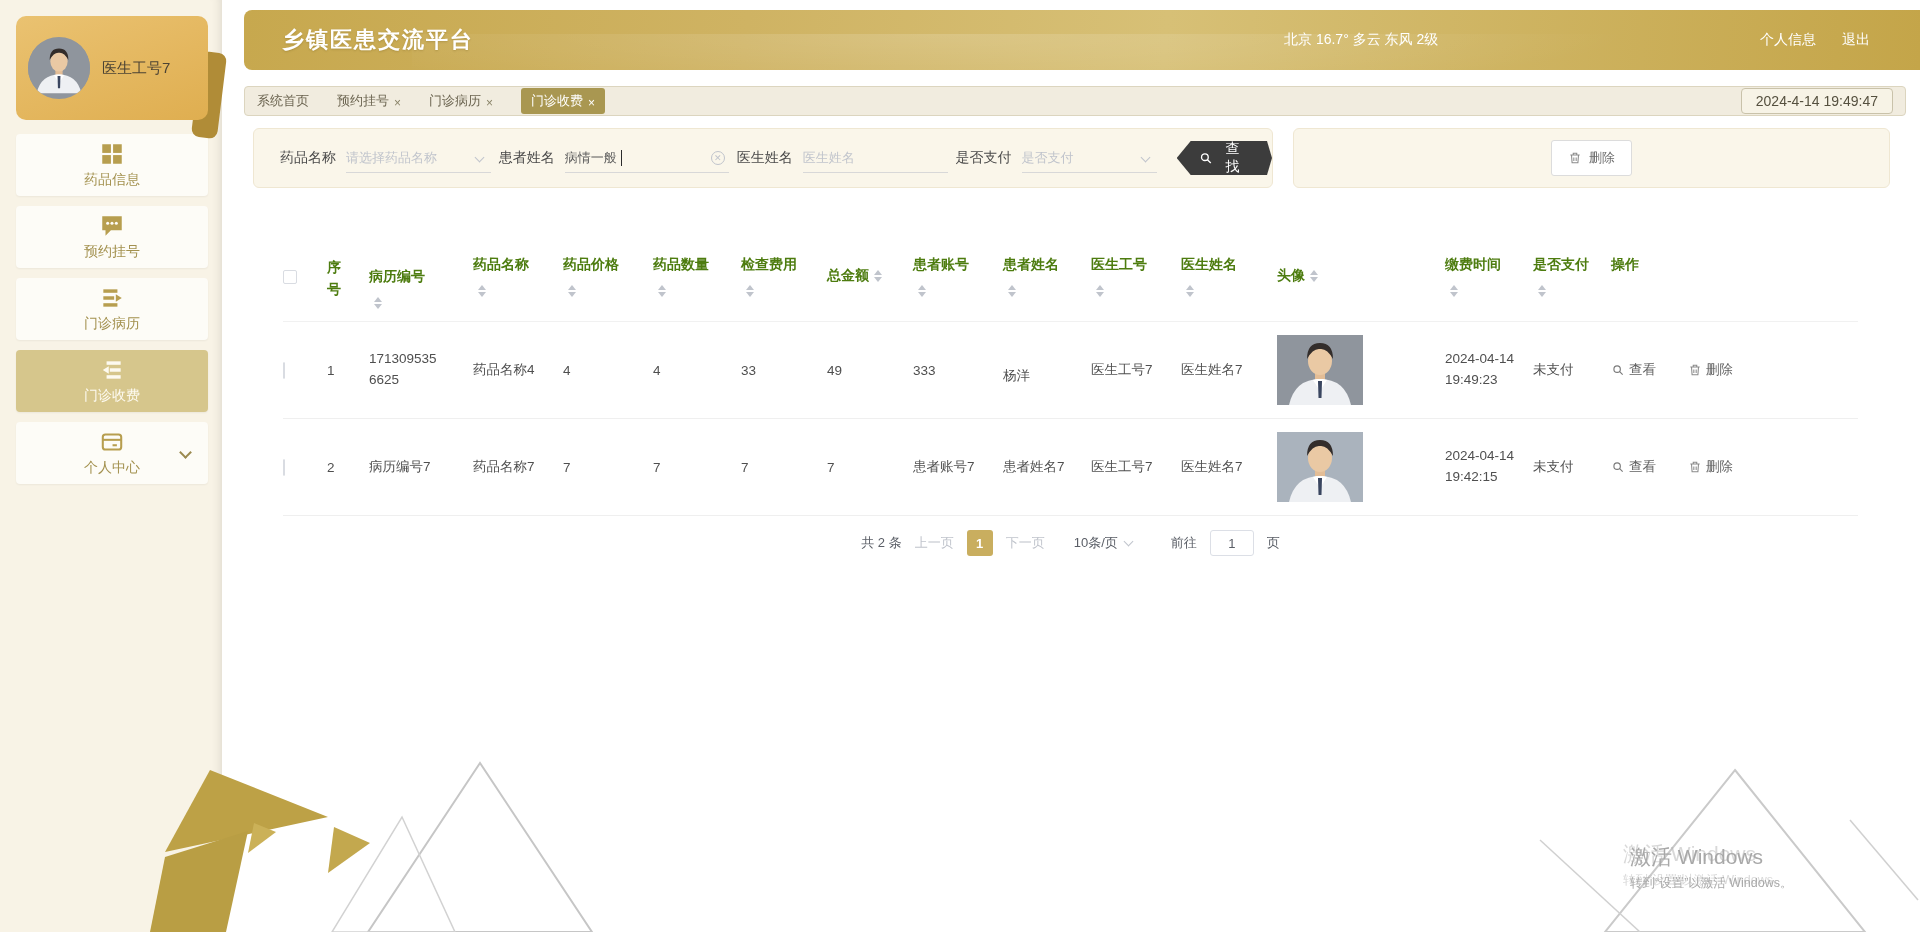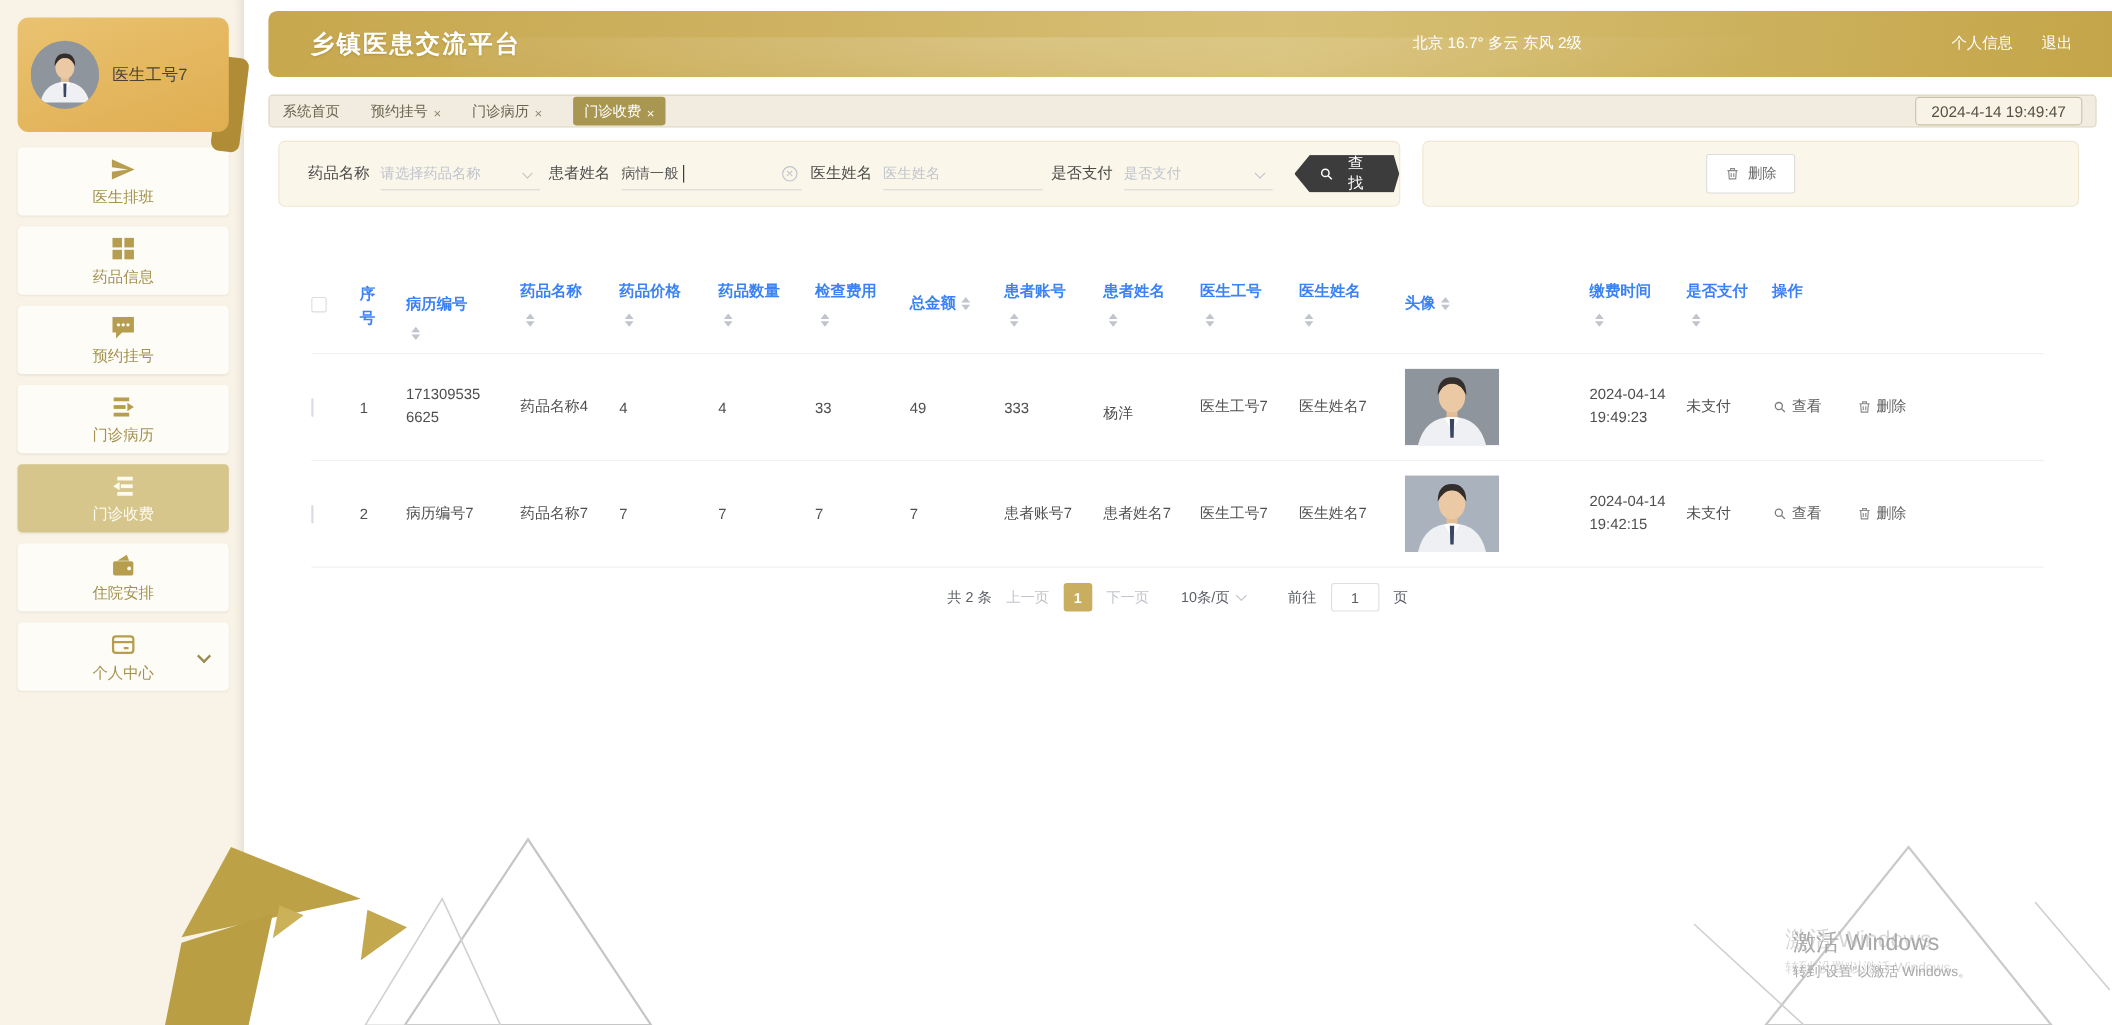--- a/index.html
+++ b/index.html
@@ -35,21 +35,21 @@
   
   .topbar { position:absolute; left:244px; top:10px; right:0; height:60px;
     background:linear-gradient(95deg,#c7a84e 0%,#cfb363 30%,#d7c076 55%,#c4a549 100%);
     border-radius:8px 0 0 8px; display:flex; align-items:center; color:#fff; overflow:hidden; }
   .topbar::after { content:""; position:absolute; left:10%; top:40%; width:80%; height:120%;
     background:radial-gradient(ellipse at 40% 0%, rgba(255,255,255,.16), rgba(255,255,255,0) 60%);
     pointer-events:none; }
   .app-title { margin-left:38px; font-size:22px; letter-spacing:2px; font-weight:bold;
     text-shadow:0 1px 2px rgba(90,70,10,.25); }
   .weather { position:absolute; left:1040px; font-size:14px; }
-  .topnav { position:absolute; right:36px; display:flex; gap:26px; font-size:14px; }
+  .topnav { position:absolute; right:50px; display:flex; gap:26px; font-size:14px; }
   .topnav span { cursor:pointer; }
   
   .tabbar { position:absolute; left:244px; top:86px; right:14px; height:30px;
     background:#f1ecdf; border:1px solid #dcd5bf; border-radius:4px;
     display:flex; align-items:center; padding:0 12px; font-size:13px; }
   .tabs { display:flex; align-items:center; gap:28px; }
   .tab { color:#6b6450; cursor:pointer; display:flex; align-items:flex-end; gap:5px; }
   .tab .tab-close { color:#8a8468; font-size:12px; }
   .tab.active { background:#a99751; color:#fff; padding:4px 10px; border-radius:3px; }
   .tab.active .tab-close { color:#fff; }
@@ -79,21 +79,21 @@
     gap:7px; cursor:pointer; font-family:inherit;
     clip-path:polygon(14px 0, calc(100% - 5px) 0, 100% 50%, calc(100% - 5px) 100%, 14px 100%, 0 50%); }
   .btn-search svg { width:14px; height:14px; }
   .btn-delete { background:#fff; border:1px solid #dcdcdc; border-radius:3px;
     padding:8px 16px; color:#6b6b6b; font-size:13px; display:flex; align-items:center;
     gap:7px; cursor:pointer; font-family:inherit; }
   .btn-delete svg, .act svg { width:14px; height:14px; }
   
   .table { position:absolute; left:283px; top:240px; width:1575px; }
   .thead { display:flex; align-items:flex-start; padding:16px 0 12px;
-    border-bottom:1px solid #f1f1f1; font-size:14px; font-weight:bold; color:#3b82f6; }
+    border-bottom:1px solid #f1f1f1; font-size:14px; font-weight:bold; color:#4d7c0f; }
   .hcell { display:flex; flex-wrap:wrap; align-items:center; row-gap:3px; padding-right:14px; }
   .hcell .sort-wrap { width:100%; }
   .hcell.vcenter { margin-top:11px; }
   .sort { display:inline-flex; flex-direction:column; gap:2px; margin-left:5px; cursor:pointer; }
   .sort .up { width:0; height:0; border-left:4px solid transparent; border-right:4px solid transparent;
     border-bottom:5px solid #c0c4cc; }
   .sort .down { width:0; height:0; border-left:4px solid transparent; border-right:4px solid transparent;
     border-top:5px solid #c0c4cc; }
   .idx-label { display:block; width:15px; word-break:break-all; line-height:1.6; }
   .checkbox { width:14px; height:14px; border:1px solid #d9dce2; border-radius:2px;
@@ -144,28 +144,20 @@
           <path d="M36 45 L43 56 L50 45 L46 44 L40 44 Z" fill="#ffffff"></path>
           <path d="M41 46 L45 46 L44.5 63 L41.5 63 Z" fill="#3a4660"></path>
         </svg>
       </div>
     <div class="user-name">医生工号7</div>
   </div>
   <div class="menu" id="menu">
       <div class="menu-item">
         <span class="mi-icon">
           <svg viewBox="0 0 24 24" fill="currentColor">
-            <path d="M2.5 20.5l19-8.5-19-8.5v6.6l13.5 1.9-13.5 1.9z"></path>
-          </svg>
-        </span>
-        <span class="mi-label">医生排班</span>
-      </div>
-      <div class="menu-item">
-        <span class="mi-icon">
-          <svg viewBox="0 0 24 24" fill="currentColor">
             <rect x="3" y="3" width="8" height="8"></rect>
             <rect x="13" y="3" width="8" height="8"></rect>
             <rect x="3" y="13" width="8" height="8"></rect>
             <rect x="13" y="13" width="8" height="8"></rect>
           </svg>
         </span>
         <span class="mi-label">药品信息</span>
       </div>
       <div class="menu-item">
         <span class="mi-icon">
@@ -192,30 +184,20 @@
       <div class="menu-item active">
         <span class="mi-icon">
           <svg viewBox="0 0 24 24" fill="currentColor">
             <rect x="7" y="4" width="13" height="3.2"></rect>
             <polygon points="9,8.5 3.5,12 9,15.5"></polygon>
             <rect x="10" y="10.4" width="10" height="3.2"></rect>
             <rect x="7" y="16.8" width="13" height="3.2"></rect>
           </svg>
         </span>
         <span class="mi-label">门诊收费</span>
-      </div>
-      <div class="menu-item">
-        <span class="mi-icon">
-          <svg viewBox="0 0 24 24" fill="currentColor">
-            <polygon points="7,8 15,3 17,8"></polygon>
-            <rect x="3.5" y="8.5" width="17" height="12" rx="1.6"></rect>
-            <circle cx="17" cy="14.5" r="1.6" fill="#fdfcf7"></circle>
-          </svg>
-        </span>
-        <span class="mi-label">住院安排</span>
       </div>
       <div class="menu-item">
         <span class="mi-icon">
           <svg viewBox="0 0 24 24" fill="none" stroke="currentColor" stroke-width="1.9">
             <rect x="3.5" y="5" width="17" height="14" rx="2.4"></rect>
             <line x1="3.5" y1="10" x2="20.5" y2="10"></line>
             <line x1="12.5" y1="15" x2="16.5" y2="15"></line>
           </svg>
         </span>
         <span class="mi-label">个人中心</span>

